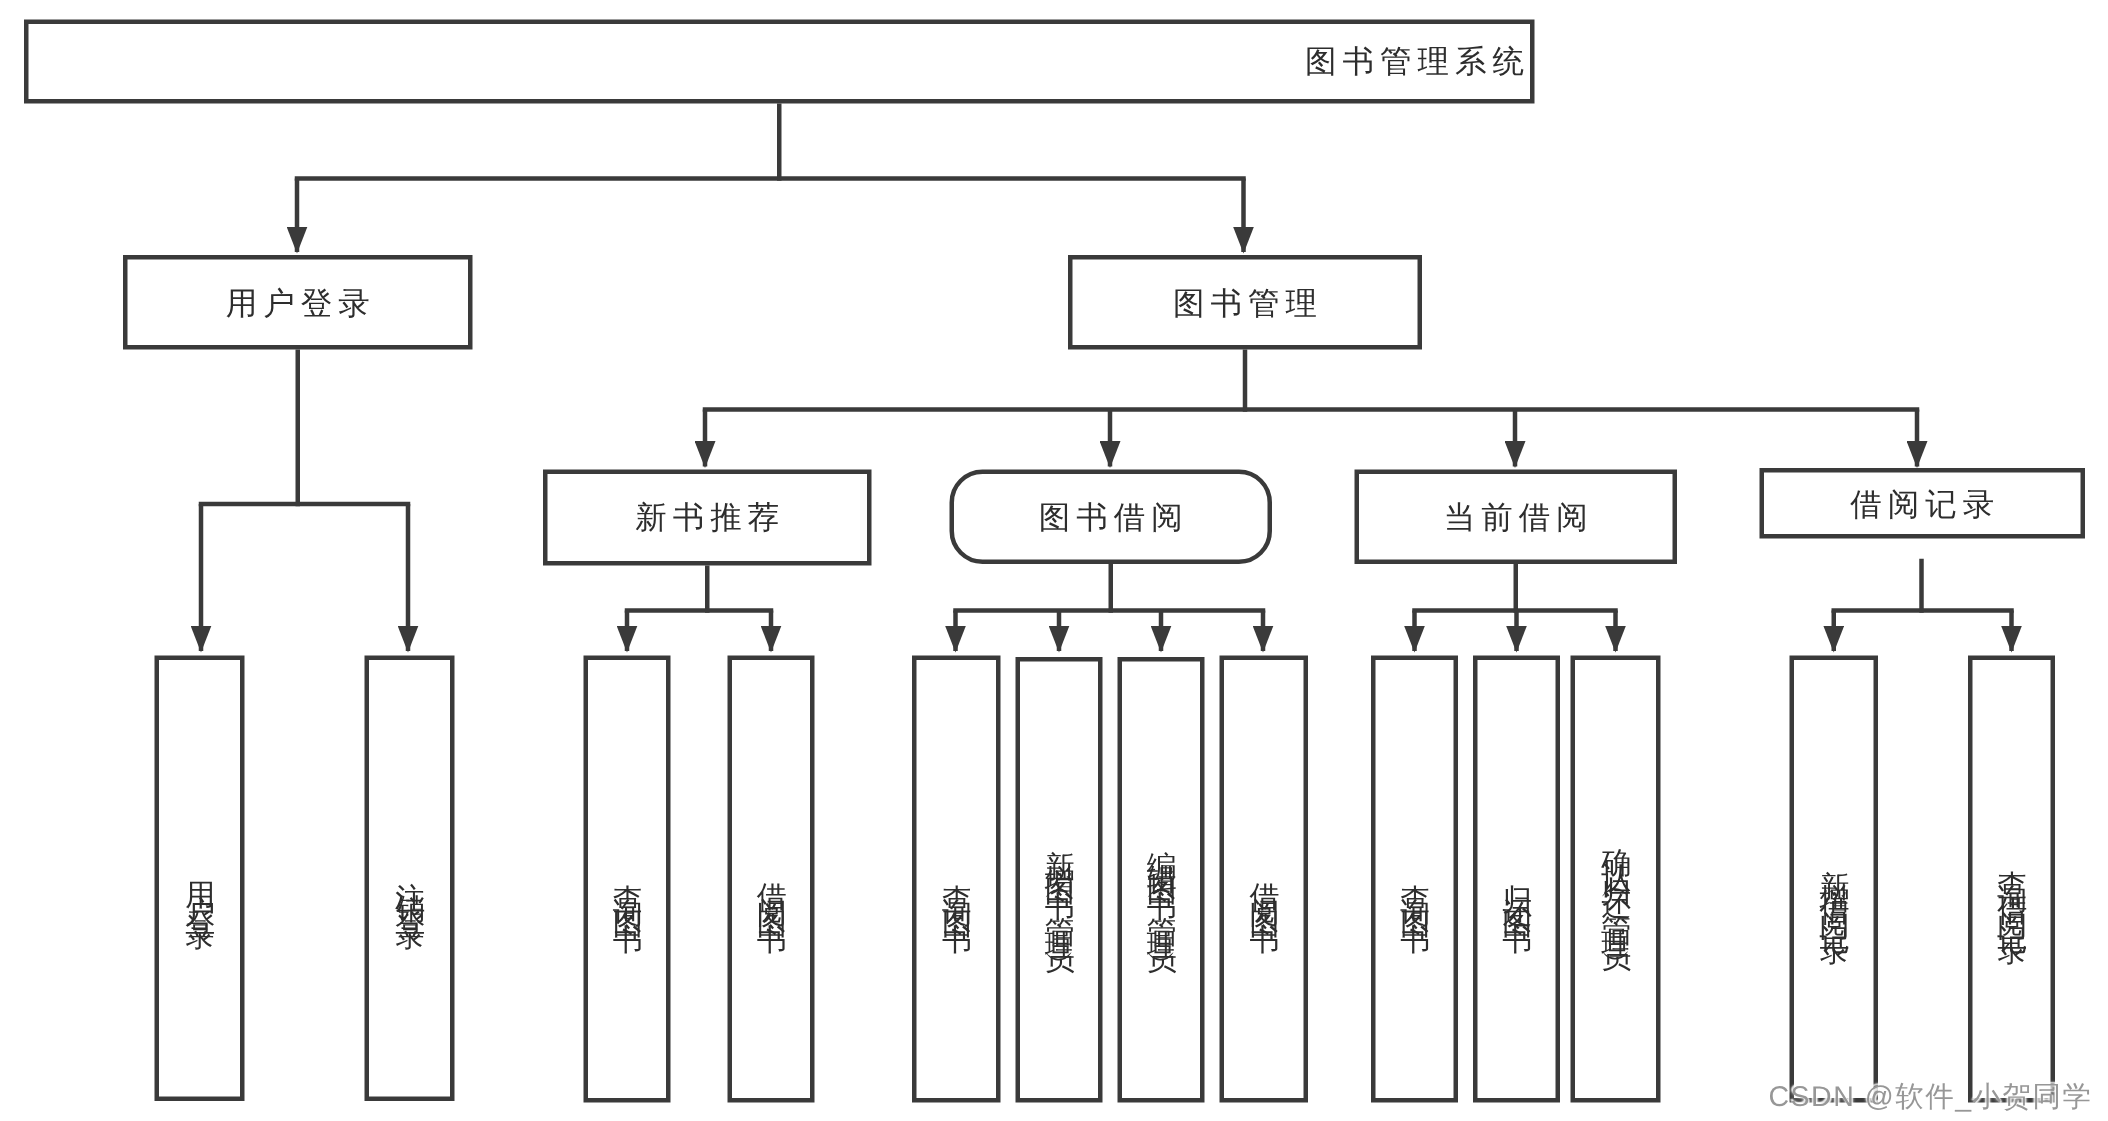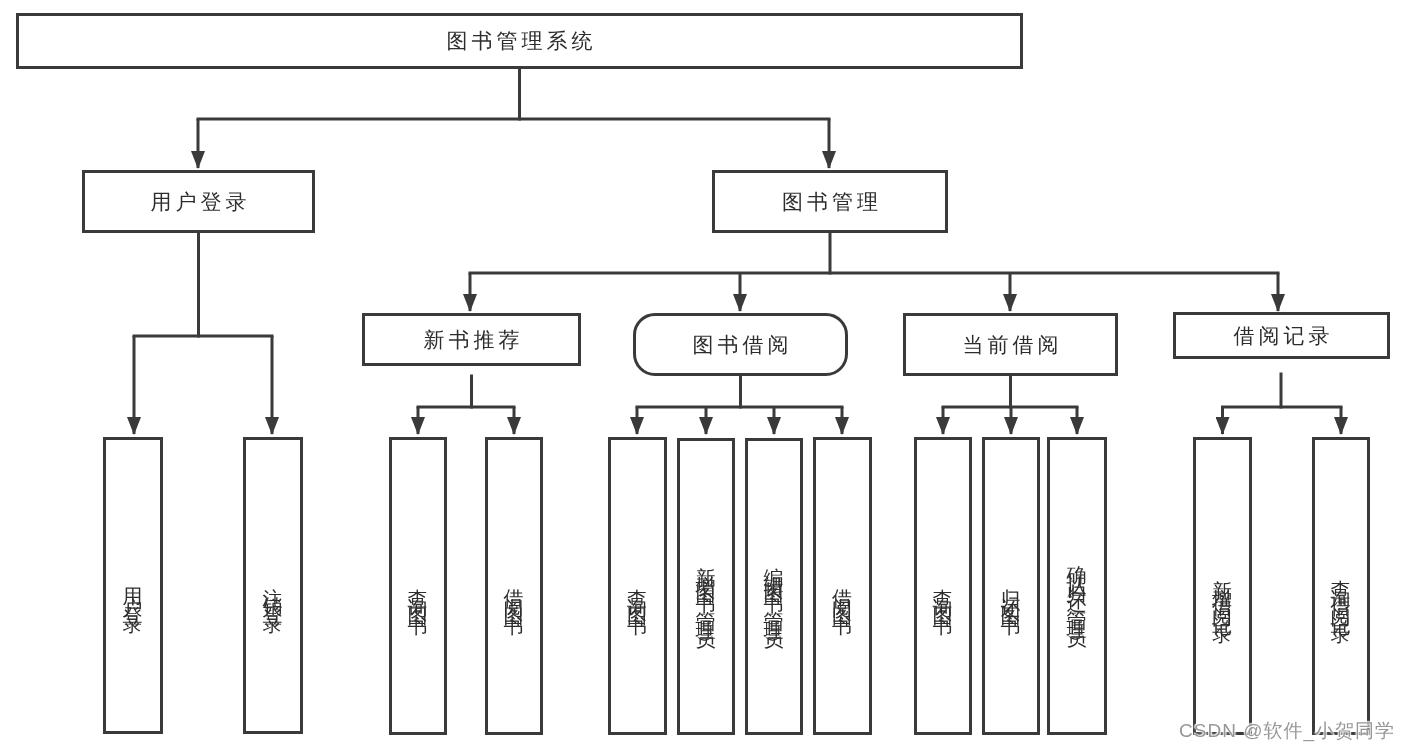--- a/index.html
+++ b/index.html
@@ -89,32 +89,32 @@
       <path d="M1011 407 V434" marker-end="url(#arw)" stroke-linecap="butt"></path>
       <path d="M1077 407 V434" marker-end="url(#arw)" stroke-linecap="butt"></path>
 
       <path d="M1281 374 V407"></path>
       <path d="M1222.5 407 H1341"></path>
       <path d="M1222.5 407 V434" marker-end="url(#arw)" stroke-linecap="butt"></path>
       <path d="M1341 407 V434" marker-end="url(#arw)" stroke-linecap="butt"></path>
     </g>
   </svg>
 
-  <div class="node hnode root" style="left:16px;top:13px;width:1007px;height:56px;">
+  <div class="node hnode root" style="left:16px;top:13px;width:1007px;height:56px;justify-content:flex-end;">
     <span>图书管理系统</span>
   </div>
 
   <div class="node hnode" style="left:82px;top:170px;width:233px;height:63px;">
     <span>用户登录</span>
   </div>
   <div class="node hnode" style="left:712px;top:170px;width:236px;height:63px;">
     <span>图书管理</span>
   </div>
 
-  <div class="node hnode" style="left:362px;top:313px;width:219px;height:53px;justify-content:center;">
+  <div class="node hnode" style="left:362px;top:313px;width:219px;height:64px;justify-content:center;">
     <span>新书推荐</span>
   </div>
   <div class="node hnode" style="left:633px;top:313px;width:215px;height:63px;border-radius:22px;">
     <span>图书借阅</span>
   </div>
   <div class="node hnode" style="left:903px;top:313px;width:215px;height:63px;">
     <span>当前借阅</span>
   </div>
   <div class="node hnode" style="left:1173px;top:312px;width:217px;height:47px;">
     <span>借阅记录</span>

